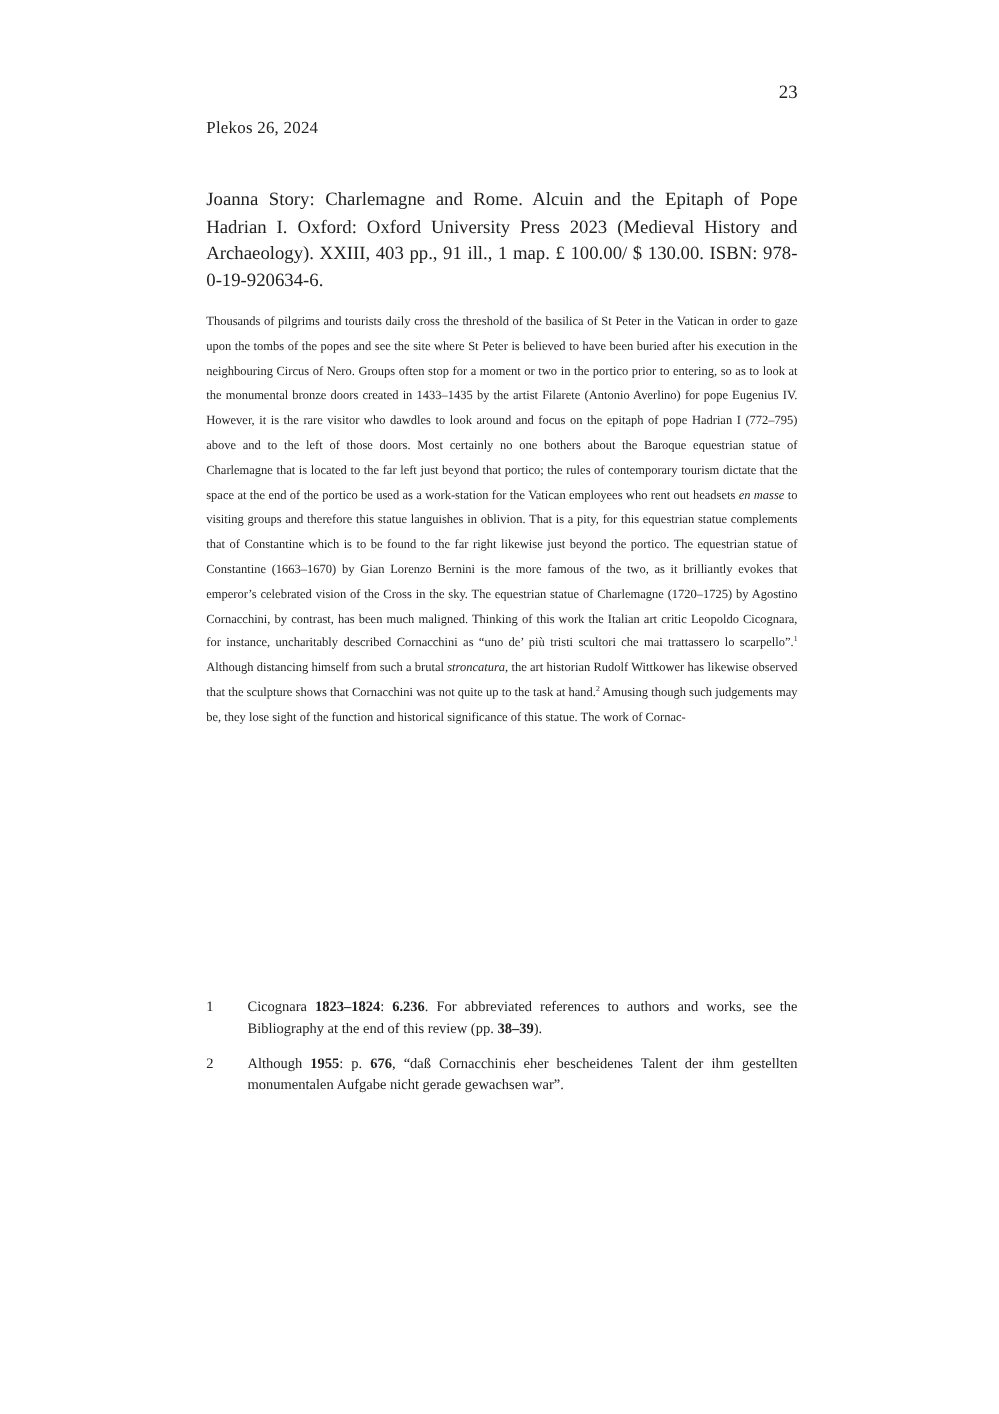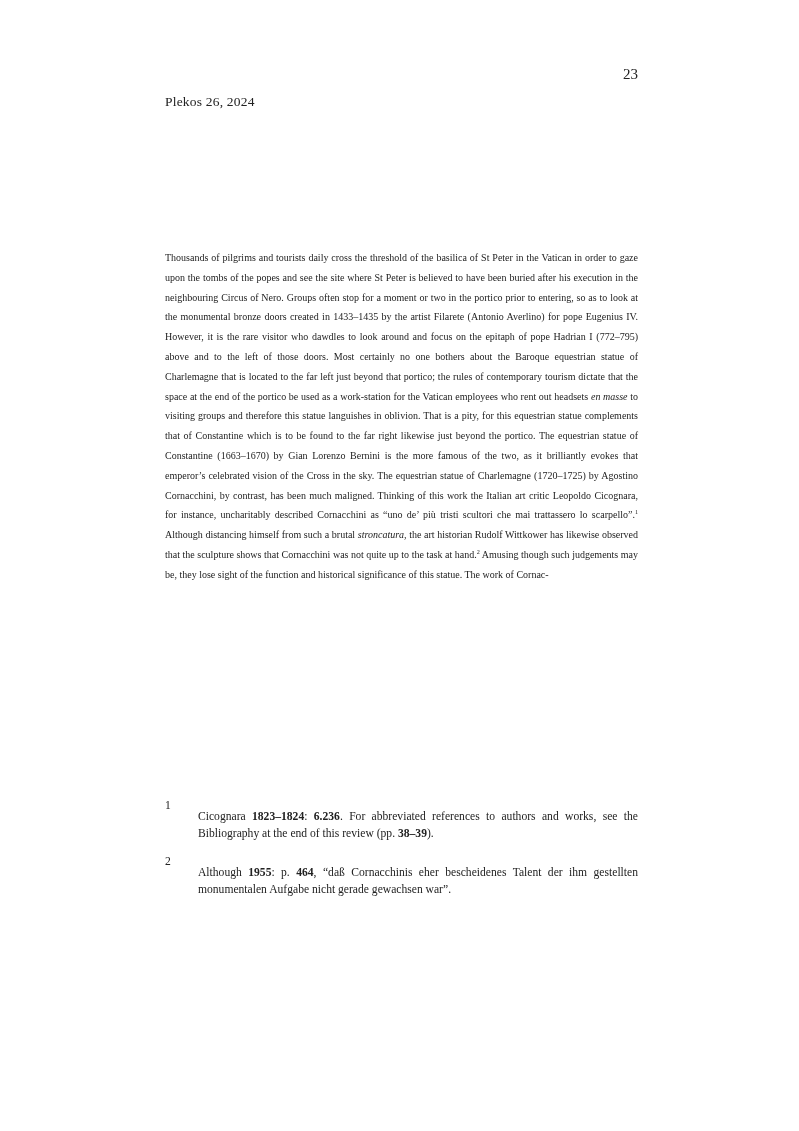--- a/index.html
+++ b/index.html
@@ -63,48 +63,48 @@
     display: flex;
     margin-bottom: 11px;
   }
   .fn-num {
     width: 33px;
     flex: none;
   }
   .fn-text {
     flex: 1;
     text-align: justify;
-    margin-top: 11px;
   }
   .i { font-style: italic; }
   .b { font-weight: bold; }
   sup.fnmark {
     font-size: 0.62em;
     vertical-align: super;
     line-height: 0;
   }
 </style>
 </head>
 <body>
 
 <div class="page">
 
   <div class="running-header">
     <span>Plekos 26, 2024</span>
   </div>
 
   <div class="page-number">23</div>
 
+  <div class="review-heading">Joanna Story: Charlemagne and Rome. Alcuin and the Epitaph of Pope Hadrian I. Oxford: Oxford University Press 2023 (Medieval History and Archaeology). XXIII, 403 pp., 91 ill., 1 map. £ 100.00/ $ 130.00. ISBN: 978-0-19-920634-6.</div>
 
   <div class="body-text"><span>Thousands of pilgrims and tourists daily cross the threshold of the basilica of St Peter in the Vatican in order to gaze upon the tombs of the popes and see the site where St Peter is believed to have been buried after his execution in the neighbouring Circus of Nero. Groups often stop for a moment or two in the portico prior to entering, so as to look at the monumental bronze doors created in 1433–1435 by the artist Filarete (Antonio Averlino) for pope Eugenius IV. However, it is the rare visitor who dawdles to look around and focus on the epitaph of pope Hadrian I (772–795) above and to the left of those doors. Most certainly no one bothers about the Baroque equestrian statue of Charlemagne that is located to the far left just beyond that portico; the rules of contemporary tourism dictate that the space at the end of the portico be used as a work-station for the Vatican employees who rent out headsets </span><span class="i">en masse</span><span> to visiting groups and therefore this statue languishes in oblivion. That is a pity, for this equestrian statue complements that of Constantine which is to be found to the far right likewise just beyond the portico. The equestrian statue of Constantine (1663–1670) by Gian Lorenzo Bernini is the more famous of the two, as it brilliantly evokes that emperor’s celebrated vision of the Cross in the sky. The equestrian statue of Charlemagne (1720–1725) by Agostino Cornacchini, by contrast, has been much maligned. Thinking of this work the Italian art critic Leopoldo Cicognara, for instance, uncharitably described Cornacchini as “uno de’ più tristi scultori che mai trattassero lo scarpello”.</span><sup class="fnmark">1</sup><span> Although distancing himself from such a brutal </span><span class="i">stroncatura</span><span>, the art historian Rudolf Wittkower has likewise observed that the sculpture shows that Cornacchini was not quite up to the task at hand.</span><sup class="fnmark">2</sup><span> Amusing though such judgements may be, they lose sight of the function and historical significance of this statue. The work of Cornac-</span></div>
 
   <div class="footnotes">
     <div class="footnote">
       <div class="fn-num">1</div>
       <div class="fn-text"><span>Cicognara </span><span class="b">1823–1824</span><span>: </span><span class="b">6.236</span><span>. For abbreviated references to authors and works, see the Bibliography at the end of this review (pp. </span><span class="b">38–39</span><span>).</span></div>
     </div>
     <div class="footnote">
       <div class="fn-num">2</div>
-      <div class="fn-text"><span>Although </span><span class="b">1955</span><span>: p. </span><span class="b">464</span><span>, “daß Cornacchinis eher bescheidenes Talent der ihm gestellten monumentalen Aufgabe nicht gerade gewachsen war”.</span></div>
+      <div class="fn-text"><span>Although </span><span class="b">1955</span><span>: p. </span><span class="b">676</span><span>, “daß Cornacchinis eher bescheidenes Talent der ihm gestellten monumentalen Aufgabe nicht gerade gewachsen war”.</span></div>
     </div>
   </div>
 
 </div>
 
 </body></html>

